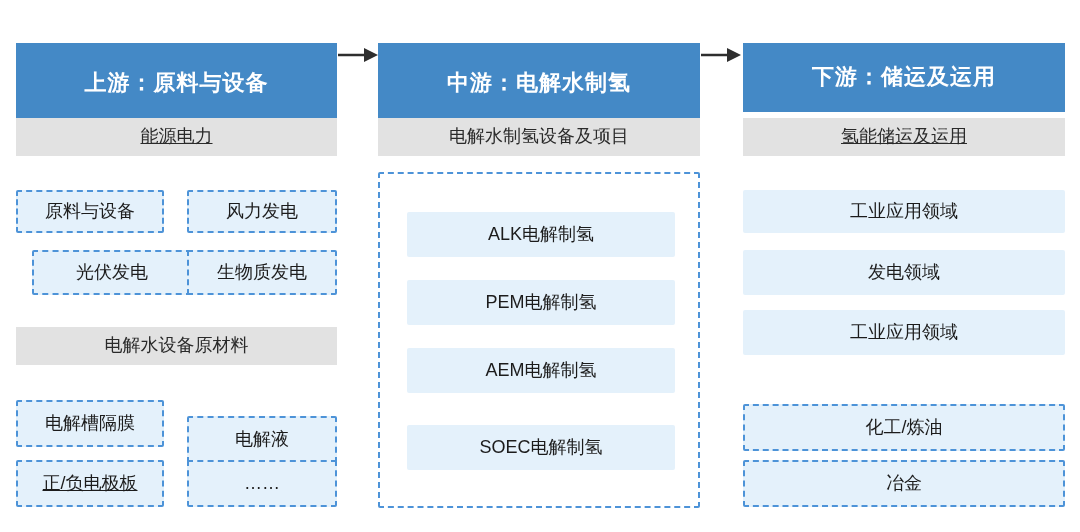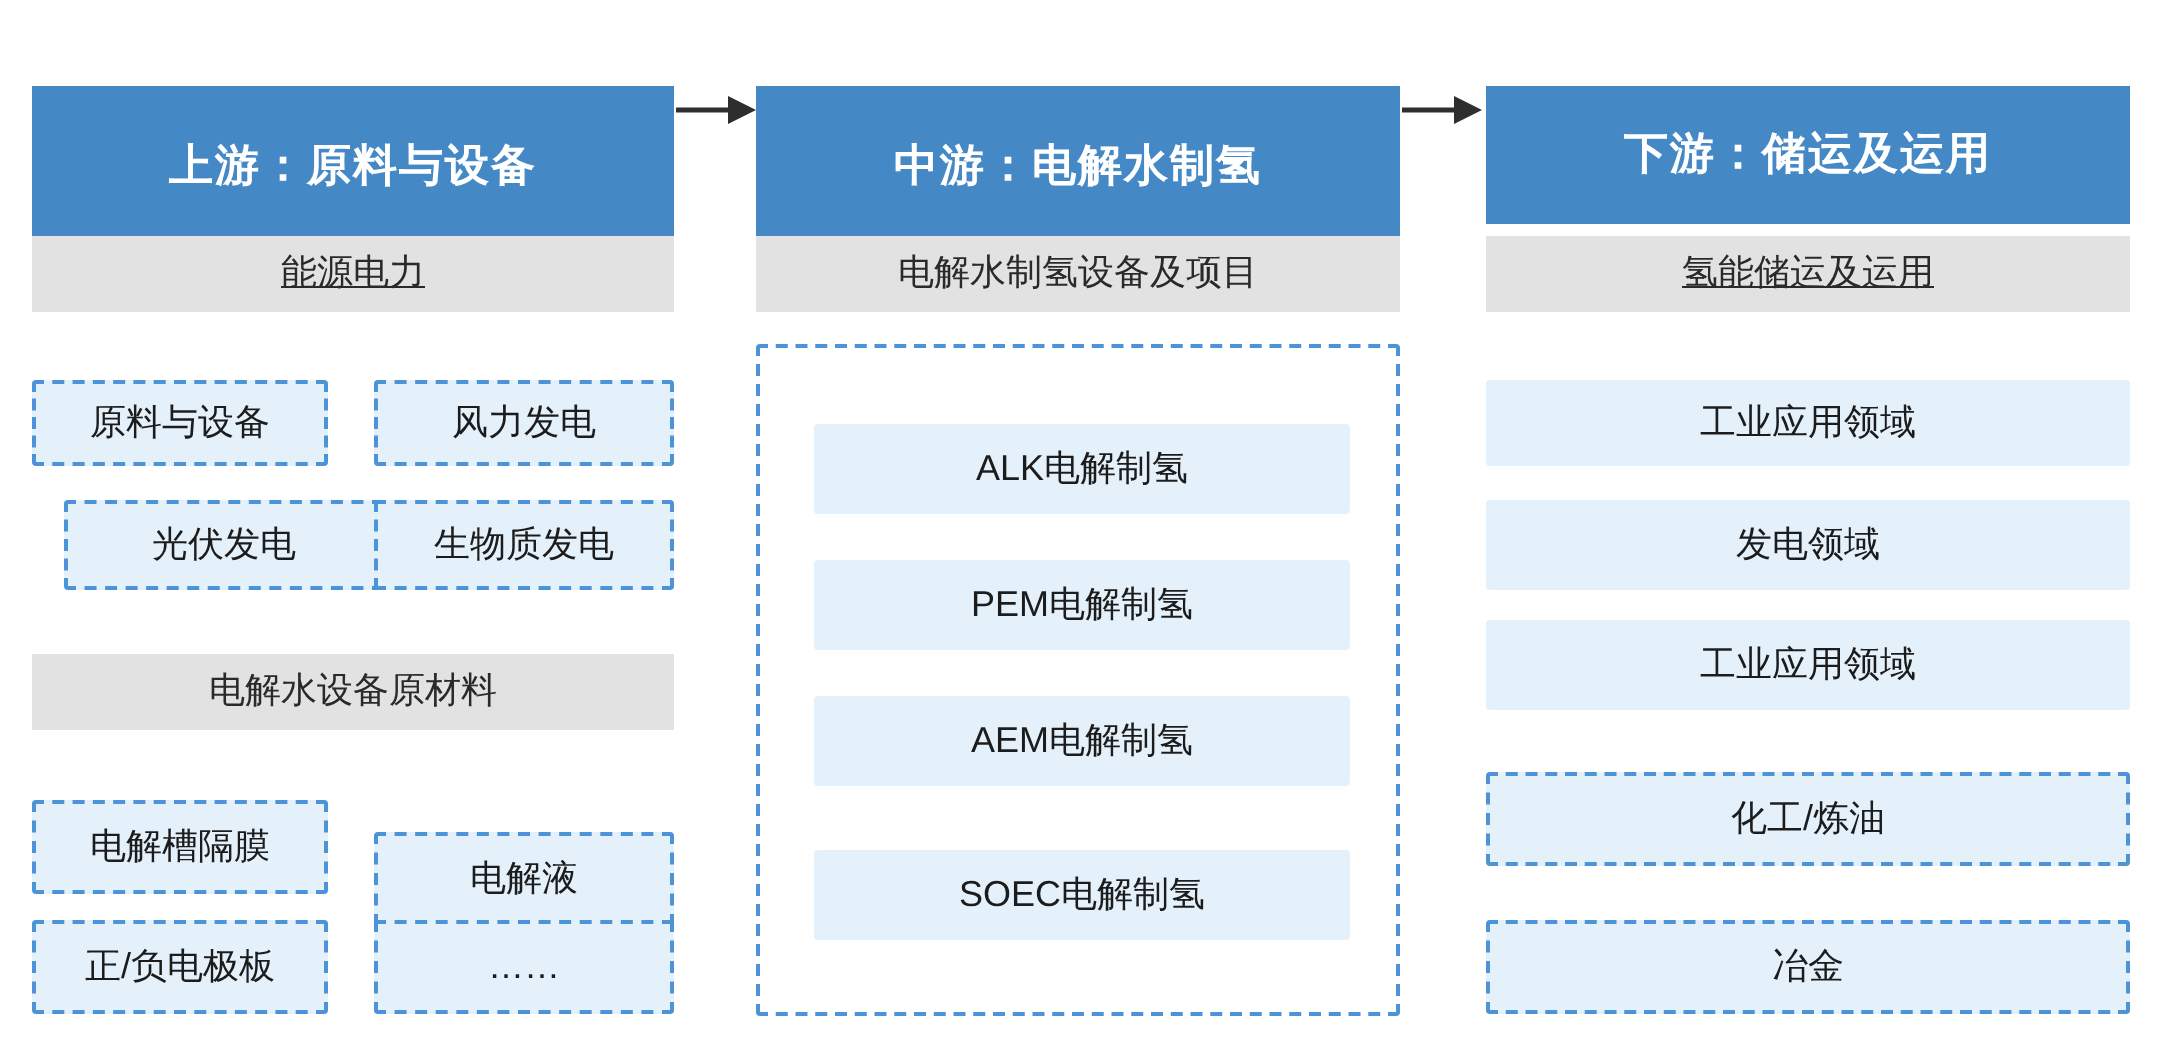--- a/index.html
+++ b/index.html
@@ -89,21 +89,21 @@
 
     <div class="box dashed" style="left:0; width:148px; top:190px; height:43px;">原料与设备</div>
     <div class="box dashed" style="left:171px; width:150px; top:190px; height:43px;">风力发电</div>
     <div class="box dashed" style="left:16px; width:160px; top:250px; height:45px;">光伏发电</div>
     <div class="box dashed" style="left:171px; width:150px; top:250px; height:45px;">生物质发电</div>
 
     <div class="box gray" style="top:327px; height:38px;">电解水设备原材料</div>
 
     <div class="box dashed" style="left:0; width:148px; top:400px; height:47px;">电解槽隔膜</div>
     <div class="box dashed" style="left:171px; width:150px; top:400px; height:47px;margin-top:16px;">电解液</div>
-    <div class="box dashed" style="left:0; width:148px; top:460px; height:47px;">正/负电极板</div>
+    <div class="box dashed" style="left:0; width:148px; top:460px; height:47px;text-decoration:underline;">正/负电极板</div>
     <div class="box dashed" style="left:171px; width:150px; top:460px; height:47px;">……</div>
   </section>
 
   <div class="arrow-wrap" style="left:338px;">
     <svg width="40" height="18" viewBox="0 0 40 18" aria-hidden="true">
       <line class="arrow-line" x1="0" y1="9" x2="28" y2="9"></line>
       <polygon class="arrow-head" points="26,2 40,9 26,16"></polygon>
     </svg>
   </div>
 
@@ -129,17 +129,17 @@
 
   <section class="col" style="left:743px; width:322px;">
     <div class="box hdr" style="top:14px; height:69px;">下游：储运及运用</div>
 
     <div class="box gray" style="top:118px; height:38px;text-decoration:underline;">氢能储运及运用</div>
 
     <div class="box lightfill" style="top:190px; height:43px;">工业应用领域</div>
     <div class="box lightfill" style="top:250px; height:45px;">发电领域</div>
     <div class="box lightfill" style="top:310px; height:45px;">工业应用领域</div>
 
-    <div class="box dashed" style="top:386px; height:47px;">化工/炼油</div>
+    <div class="box dashed" style="top:404px; height:47px;">化工/炼油</div>
     <div class="box dashed" style="top:460px; height:47px;">冶金</div>
   </section>
 
 </div>
 
 </body></html>

